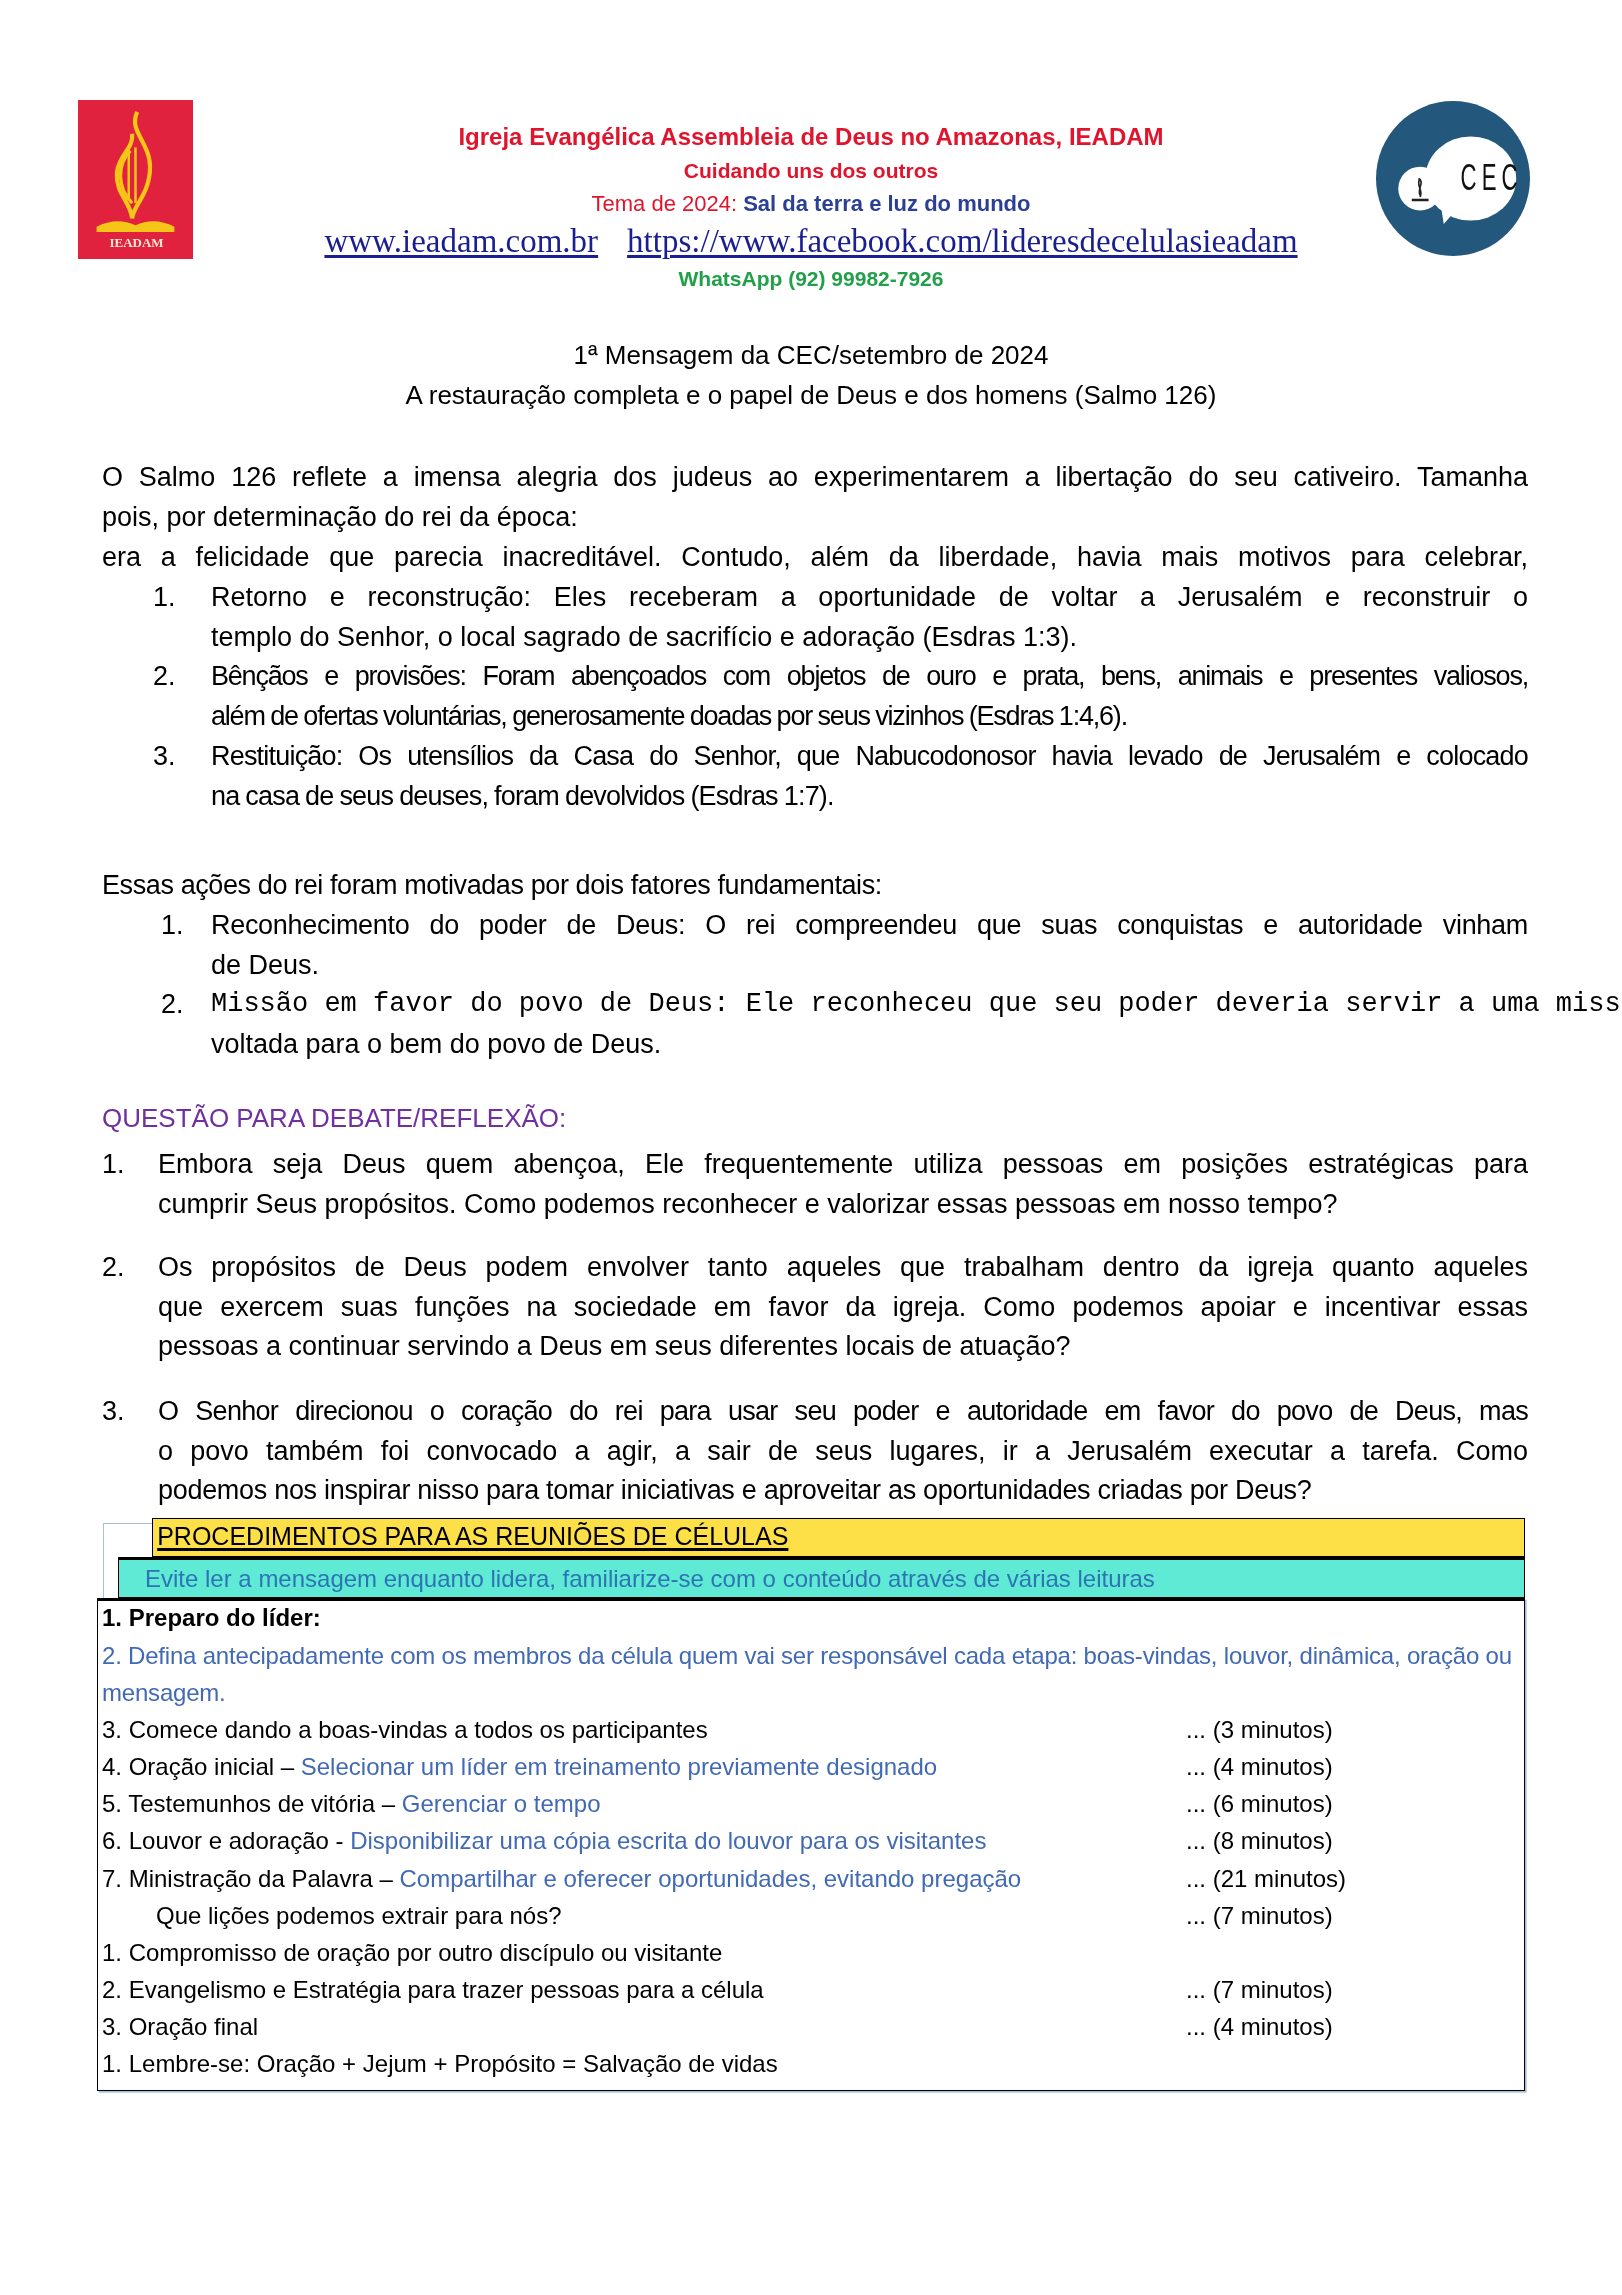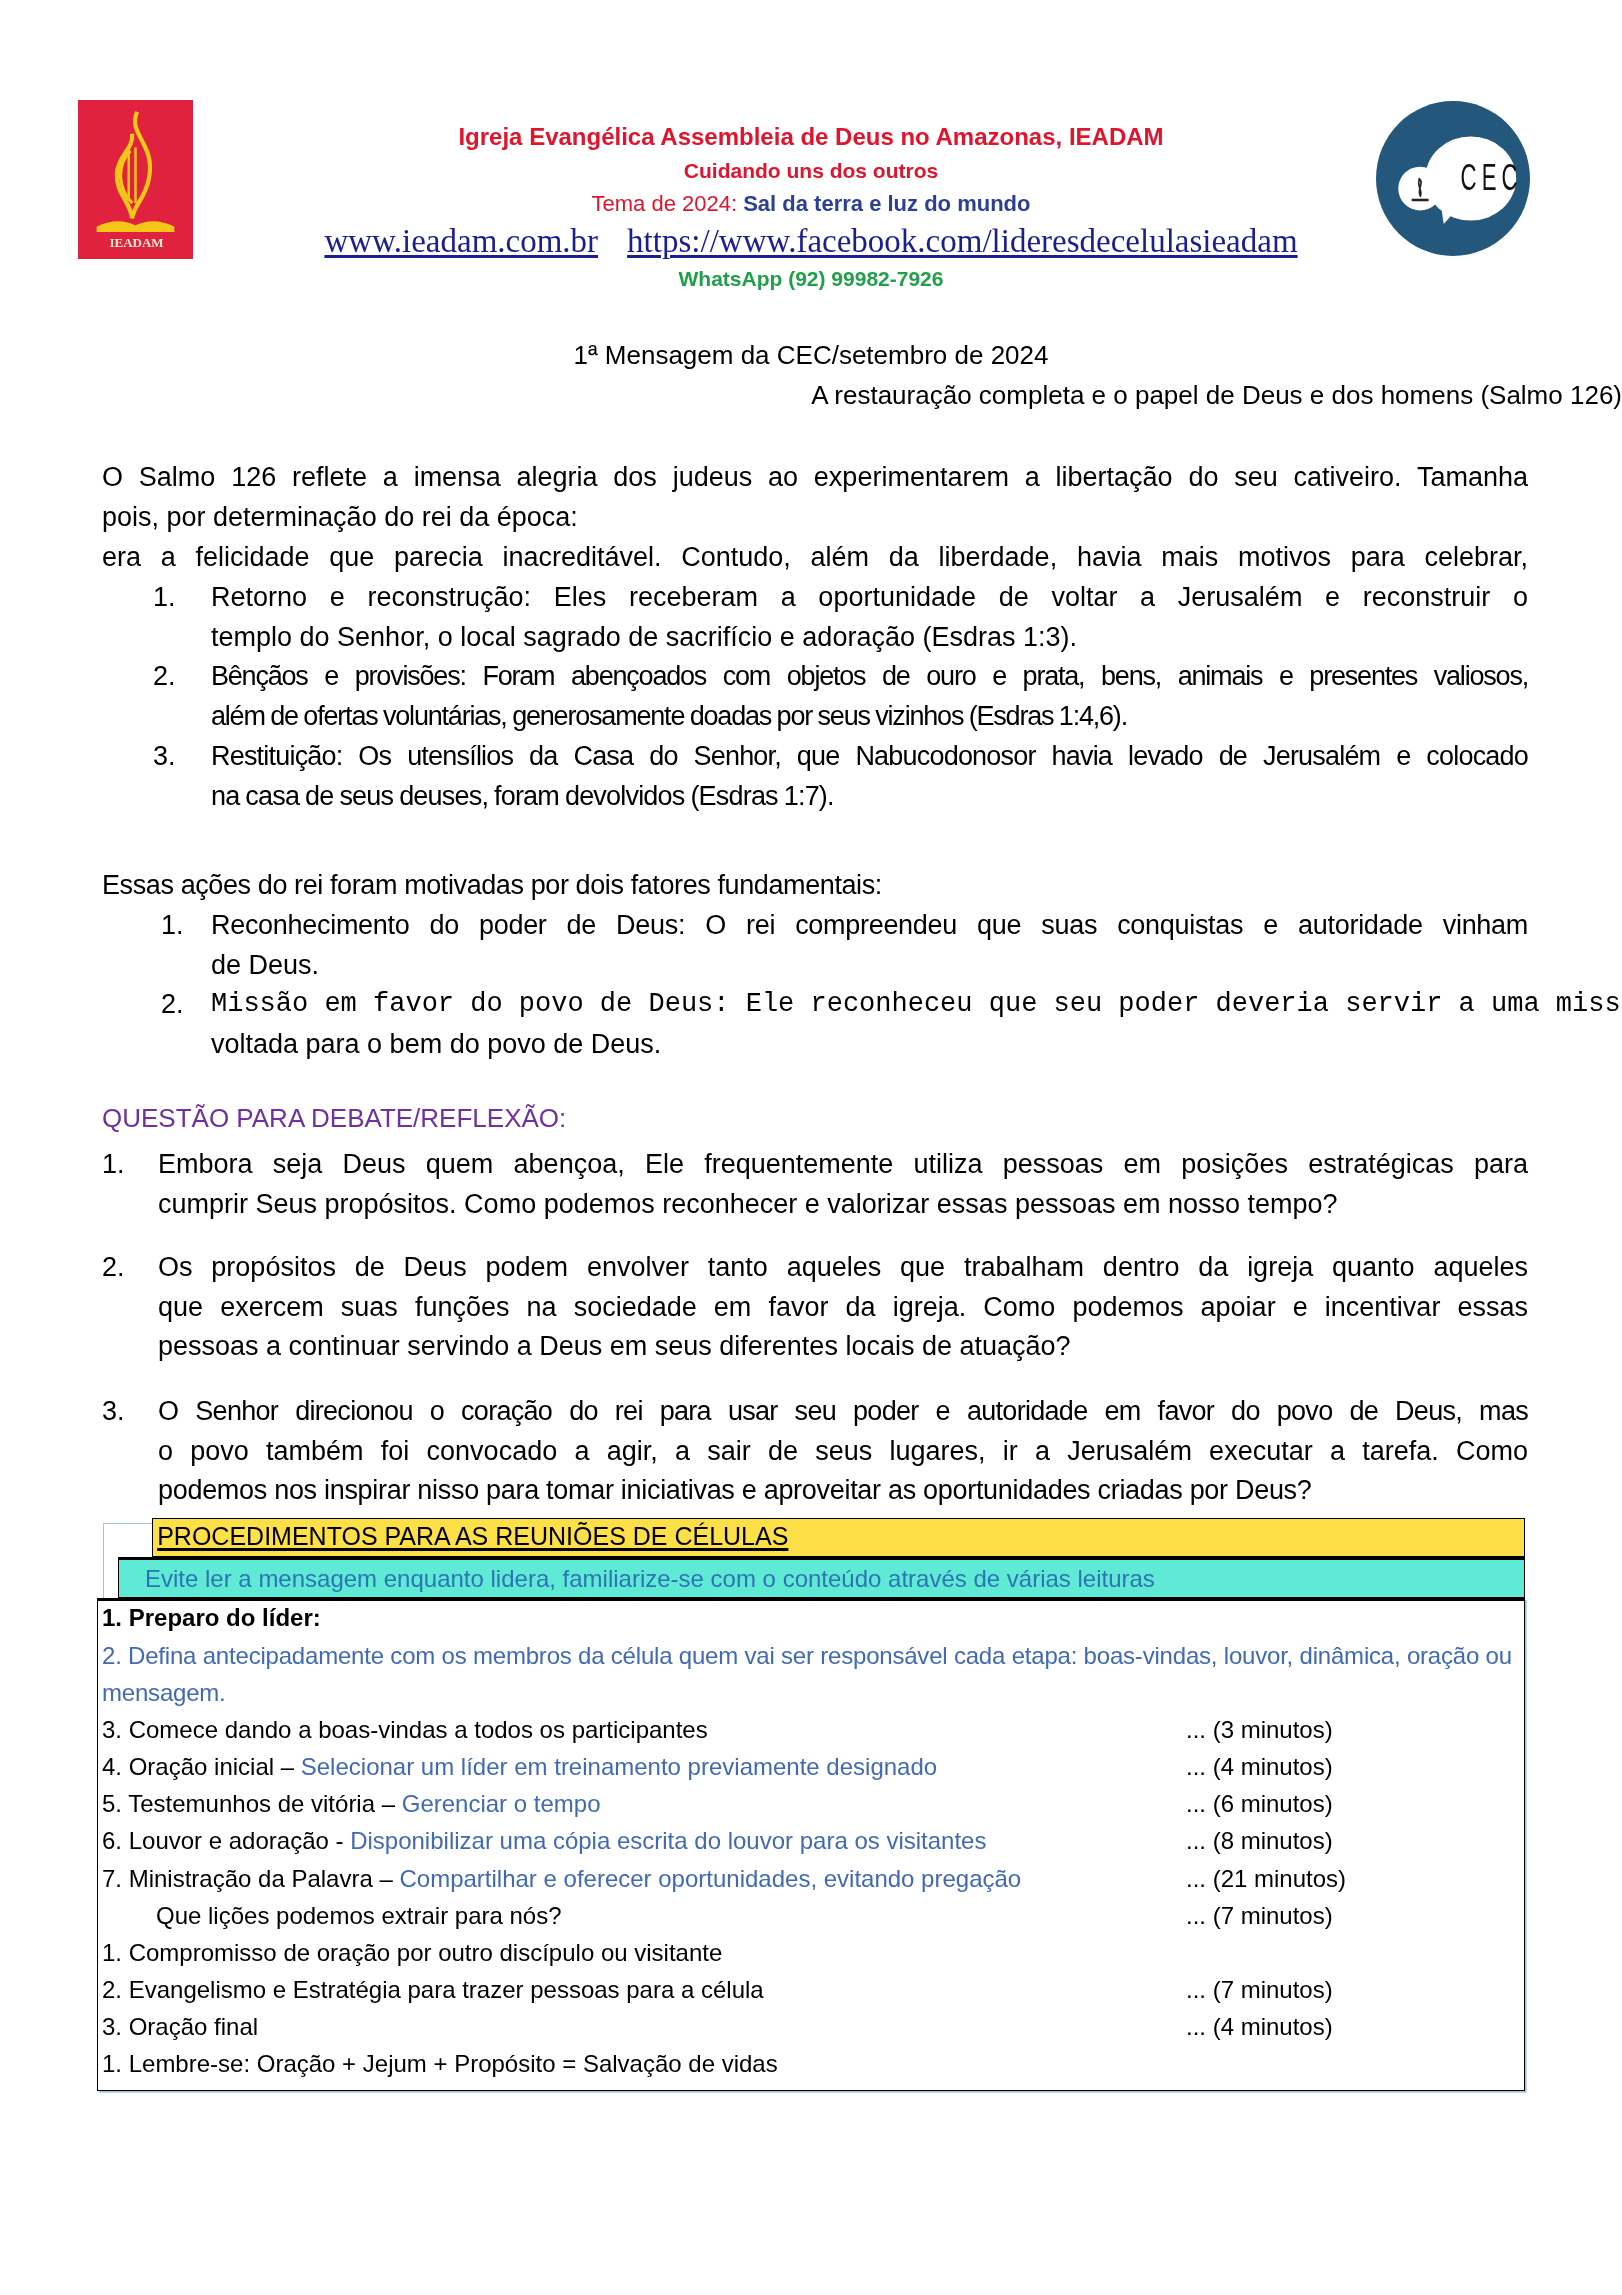--- a/index.html
+++ b/index.html
@@ -73,21 +73,21 @@
 <div class="abs center h-theme" style="top:191px;">
   <span class="theme-red">Tema de 2024:</span>
   <span class="theme-blue">Sal da terra e luz do mundo</span>
 </div>
 <div class="abs center links" style="top:223px;">
   <a>www.ieadam.com.br</a><span class="gap"></span><a>https://www.facebook.com/lideresdecelulasieadam</a>
 </div>
 <div class="abs center whats" style="top:267px;">WhatsApp (92) 99982-7926</div>
 
 <div class="abs center title" style="top:340px;">1ª Mensagem da CEC/setembro de 2024</div>
-<div class="abs center title" style="top:380px;text-align:right;">A restauração completa e o papel de Deus e dos homens (Salmo 126)</div>
+<div class="abs center title" style="top:380px;">A restauração completa e o papel de Deus e dos homens (Salmo 126)</div>
 
 <div class="abs para" style="top:457px;">
   <div style="text-align:justify;text-align-last:justify;white-space:nowrap;">O Salmo 126 reflete a imensa alegria dos judeus ao experimentarem a libertação do seu cativeiro. Tamanha</div>
   <div>pois, por determinação do rei da época:</div>
   <div style="text-align:justify;text-align-last:justify;white-space:nowrap;">era a felicidade que parecia inacreditável. Contudo, além da liberdade, havia mais motivos para celebrar,</div>
 </div>
 
 <div class="abs list" style="top:577px;height:245px;">
   <div class="li" style="top:0;">
     <span class="num">1.</span>

